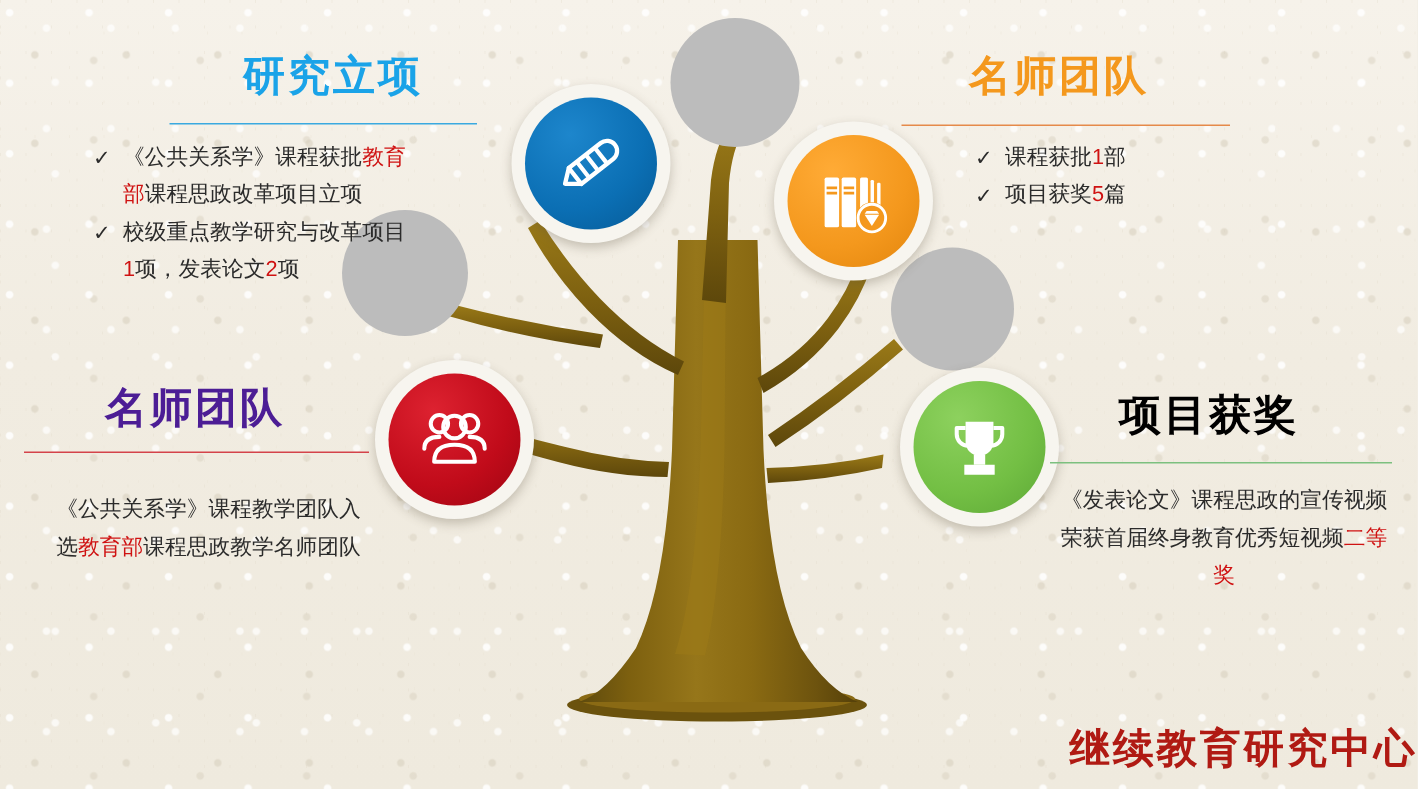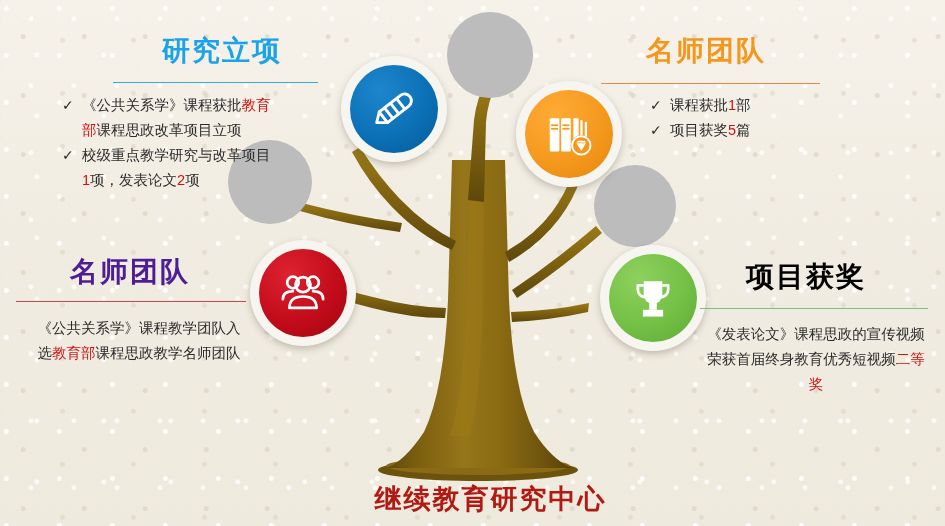--- a/index.html
+++ b/index.html
@@ -65,21 +65,21 @@
   .bullet-row{ display:flex; align-items:flex-start; }
   .tick{
     flex:0 0 auto; width:20px; color:#2b2b2b;
     font-size:14px; line-height:25px; text-align:left;
   }
   .bullet-text{ flex:1 1 auto; }
   .hl-red{ color:#cf1212; }
 
   
   #bottom-title{
-    position:absolute; left:0; right:0; text-align:center;
+    position:absolute; left:0; right:0; text-align:right;
     font-size:27px; font-weight:bold; letter-spacing:2px;
     color:#b01a13;
     margin-left:36px;
   }
 </style>
 </head>
 <body>
 
 <div id="paper-texture"></div>
 
@@ -243,21 +243,21 @@
         <span class="bullet-text">
           <span>项目获奖</span><span class="hl-red">5</span><span>篇</span>
         </span>
       </div>
     </div>
   </div>
 
   <div>
     <div class="sec-title" style="left:70px; top:253px; color:#4c1d95;">名师团队</div>
     <div class="sec-rule" style="left:16px; top:301px; width:230px; border-color:#d4434a;"></div>
-    <div class="sec-body center" style="left:36px; top:316px; width:206px;">
+    <div class="sec-body center" style="left:36px; top:328px; width:206px;">
       <span>
         <span>《公共关系学》课程教学团队入选</span><span class="hl-red">教育部</span><span>课程思政教学名师团队</span>
       </span>
     </div>
   </div>
 
   <div>
     <div class="sec-title" style="left:746px; top:258px; color:#000000;">项目获奖</div>
     <div class="sec-rule" style="left:700px; top:308px; width:228px; border-color:#7cc07f;"></div>
     <div class="sec-body center" style="left:705px; top:322px; width:222px;">

